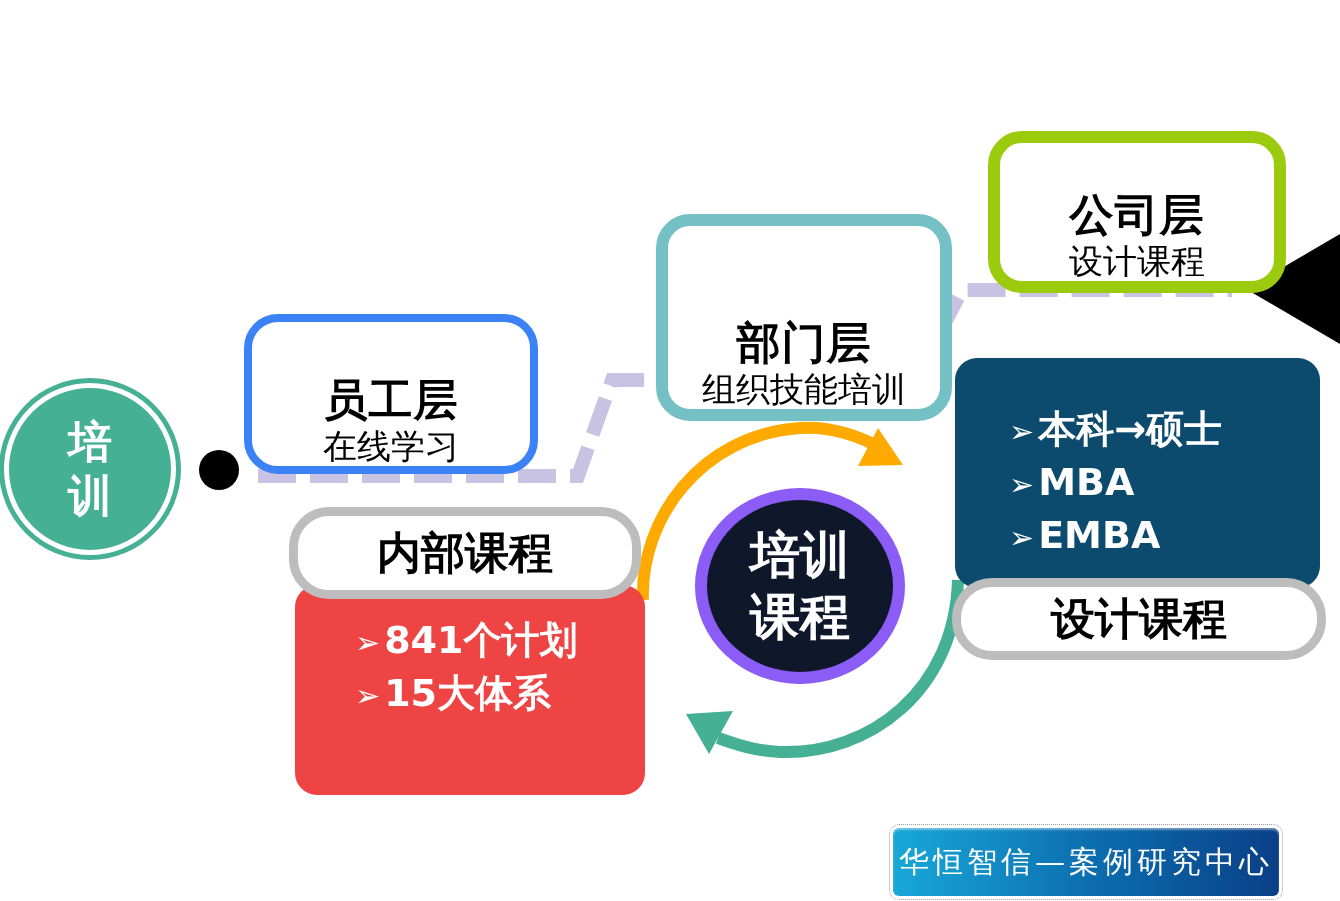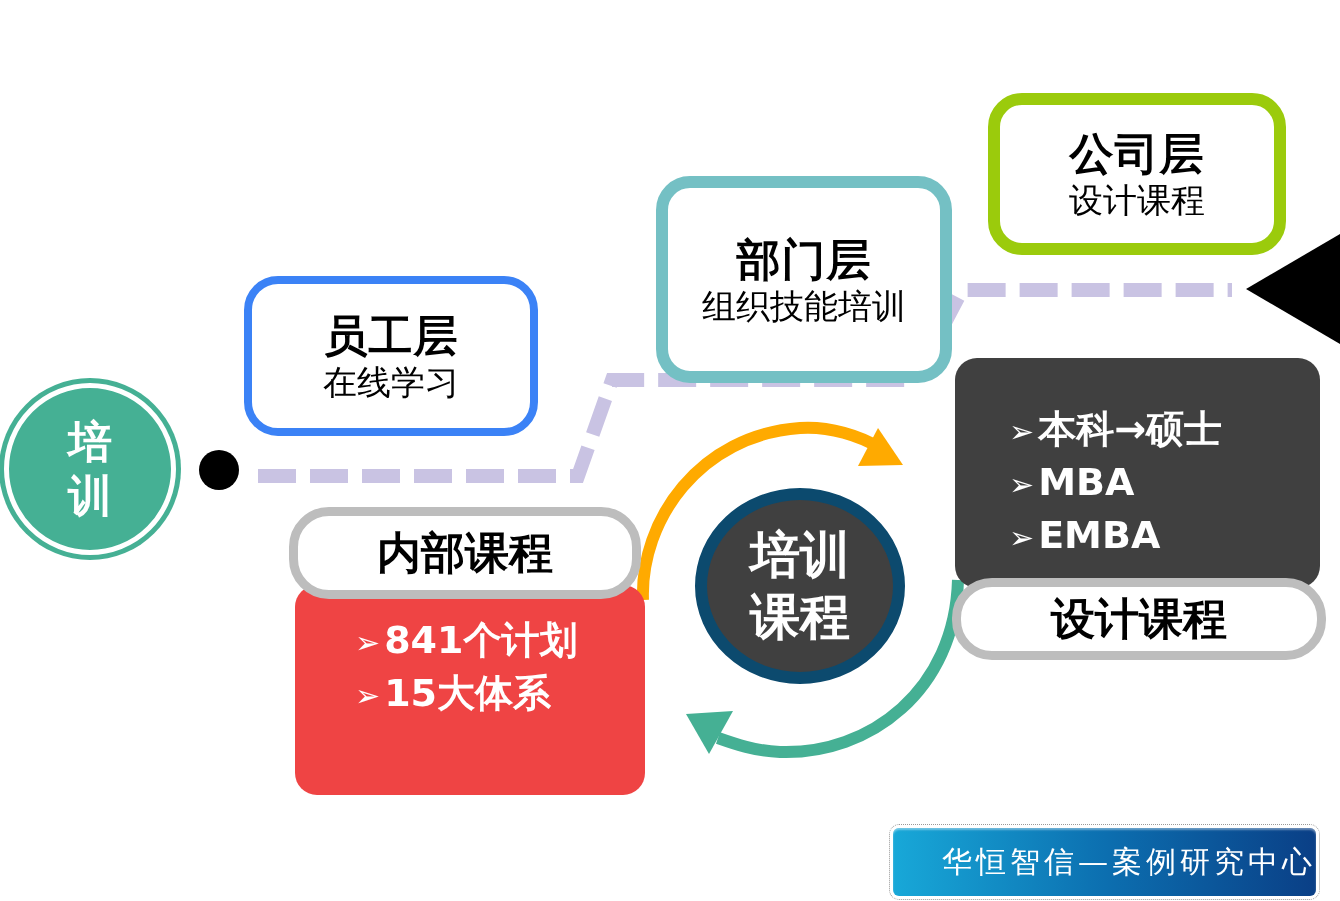--- a/index.html
+++ b/index.html
@@ -1,21 +1,21 @@
 <!DOCTYPE html>
 <html><head>
 <meta charset="utf-8">
 <style>
   html, body { margin:0; padding:0; background:#ffffff; }
   body { width:1340px; height:901px; position:relative; overflow:hidden;
          font-family:"DejaVu Sans", "Liberation Sans", sans-serif; }
   svg.bg { position:absolute; left:0; top:0; }
   .abs { position:absolute; box-sizing:border-box; }
   .layer-box { background:#fff; border-radius:34px; display:flex; flex-direction:column;
-               align-items:center; justify-content:center; color:#000; }
+               align-items:center; justify-content:flex-end; color:#000;margin-top:38px; }
   .layer-title { font-weight:bold; font-size:44px; line-height:52px; letter-spacing:1px; }
   .layer-sub { font-size:34px; line-height:40px; }
   .pill { background:#fff; border:9px solid #bdbdbd; border-radius:40px; display:flex;
           align-items:center; justify-content:center; font-weight:bold; font-size:44px; color:#000; }
   .list-box { border-radius:22px; color:#fff; font-weight:bold; font-size:38px; line-height:50px; }
   .list-box .item::before { content:"➢"; font-size:30px; margin-right:4px; }
   .circle { border-radius:50%; display:flex; flex-direction:column; align-items:center;
             justify-content:center; color:#fff; font-weight:bold; }
   .footer { background:linear-gradient(90deg,#18a8d8 0%,#0c6fb0 50%,#0a3f86 100%);
             border-radius:6px; outline:1px dotted #999; outline-offset:3px;
@@ -62,29 +62,29 @@
 </div>
 
 <div class="abs list-box" style="left:295px;top:585px;width:350px;height:210px;background:#ef4444;padding:30px 0 0 60px;">
   <div class="item">841个计划</div>
   <div class="item">15大体系</div>
 </div>
 <div class="abs pill" style="left:289px;top:507px;width:352px;height:92px;">
   <span>内部课程</span>
 </div>
 
-<div class="abs circle" style="left:695px;top:488px;width:210px;height:196px;background:#404040;border:12px solid #0c4a6e;font-size:50px;line-height:62px;">
+<div class="abs circle" style="left:695px;top:488px;width:210px;height:196px;background:#0f172a;border:12px solid #8b5cf6;font-size:50px;line-height:62px;">
   <span>培训</span>
   <span>课程</span>
 </div>
 
-<div class="abs list-box" style="left:955px;top:358px;width:365px;height:230px;background:#404040;padding:46px 1px 0 54px;">
+<div class="abs list-box" style="left:955px;top:358px;width:365px;height:230px;background:#0c4a6e;padding:46px 1px 0 54px;">
   <div class="item">本科→硕士</div>
   <div class="item">MBA</div>
   <div class="item">EMBA</div>
 </div>
 <div class="abs pill" style="left:952px;top:578px;width:374px;height:82px;">
   <span>设计课程</span>
 </div>
 
-<div class="abs footer" style="left:893px;top:828px;width:423px;height:68px;justify-content:flex-end;">
+<div class="abs footer" style="left:893px;top:828px;width:386px;height:68px;">
   <span>华恒智信—案例研究中心</span>
 </div>
 
 </body></html>

